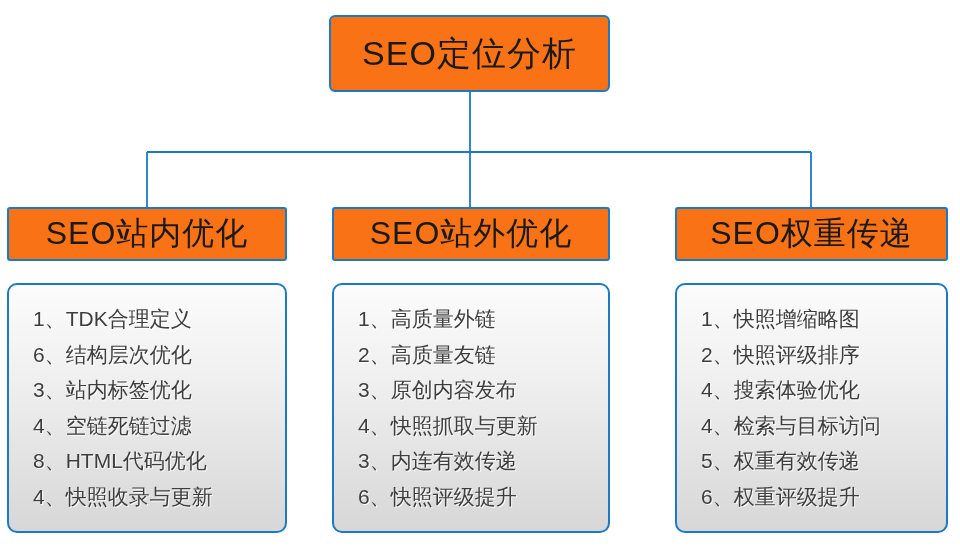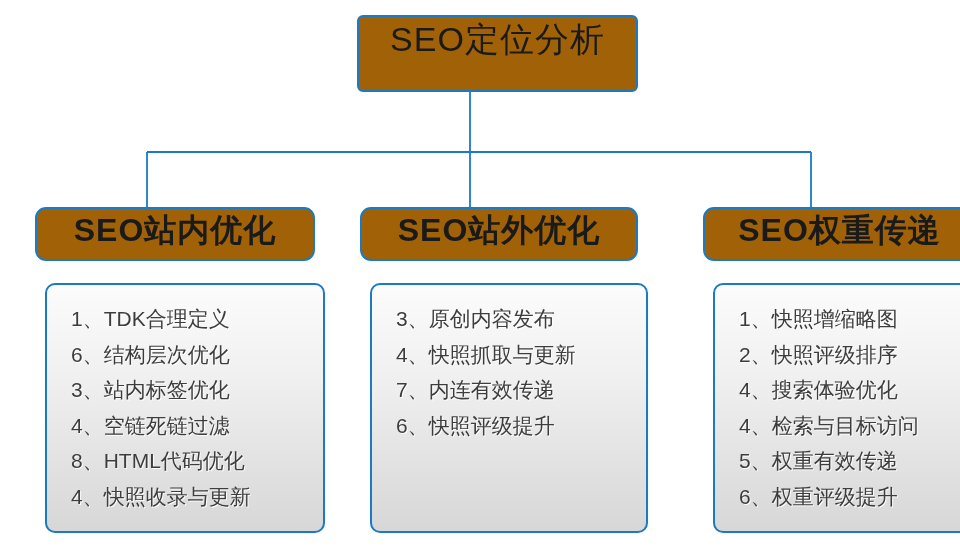--- a/index.html
+++ b/index.html
@@ -11,38 +11,37 @@
   }
   html,body{margin:0;padding:0;background:#fff;}
   body{
     width:960px;height:550px;overflow:hidden;
     font-family:"Liberation Sans","DejaVu Sans",sans-serif;
   }
   .diagram{position:relative;width:960px;height:550px;background:#fff;}
   .connectors{position:absolute;left:0;top:0;width:960px;height:550px;pointer-events:none;}
 
   .node{
-    position:absolute;box-sizing:border-box;background:#a16207;
+    position:absolute;box-sizing:border-box;background:#f97316;
     border:2px solid var(--accent);
-    display:flex;align-items:flex-start;justify-content:center;margin-left:28px;
+    display:flex;align-items:center;justify-content:center;
   }
   .root-node{
     left:329px;top:15px;width:281px;height:77px;border-radius:6px;
     font-size:34px;color:var(--header_text);letter-spacing:1px;
   }
   .col-header{
-    top:207px;height:54px;border-radius:11px;
-    font-size:32px;color:var(--header_text);letter-spacing:1px;font-weight:bold;
+    top:207px;height:54px;border-radius:3px;
+    font-size:32px;color:var(--header_text);letter-spacing:1px;
   }
   .col-list{
     position:absolute;box-sizing:border-box;top:283px;height:250px;
     border:2px solid var(--accent);border-radius:10px;
     background:linear-gradient(180deg,var(--list_bg_top) 0%,#efefef 40%,var(--list_bg_bottom) 100%);
     padding:16px 0 12px 24px;
-    margin-left:38px;
   }
   .col-left .col-header,.col-left.col-list{left:7px;width:280px;}
   .col-mid  .col-header,.col-mid.col-list {left:332px;width:278px;}
   .col-right .col-header,.col-right.col-list{left:675px;width:273px;}
 
   .col-list ul{list-style:none;margin:0;padding:0;}
   .col-list li{
     font-size:21px;line-height:35.5px;color:var(--list_text);
     text-shadow:1px 1px 0 rgba(255,255,255,0.9);
     white-space:nowrap;
@@ -81,23 +80,25 @@
     </ul>
   </div>
 
   <div class="col-mid">
     <div class="node col-header">
       <span>SEO站外优化</span>
     </div>
   </div>
   <div class="col-list col-mid">
     <ul>
+      <li>1、高质量外链</li>
+      <li>2、高质量友链</li>
       <li>3、原创内容发布</li>
       <li>4、快照抓取与更新</li>
-      <li>7、内连有效传递</li>
+      <li>3、内连有效传递</li>
       <li>6、快照评级提升</li>
     </ul>
   </div>
 
   <div class="col-right">
     <div class="node col-header">
       <span>SEO权重传递</span>
     </div>
   </div>
   <div class="col-list col-right">

